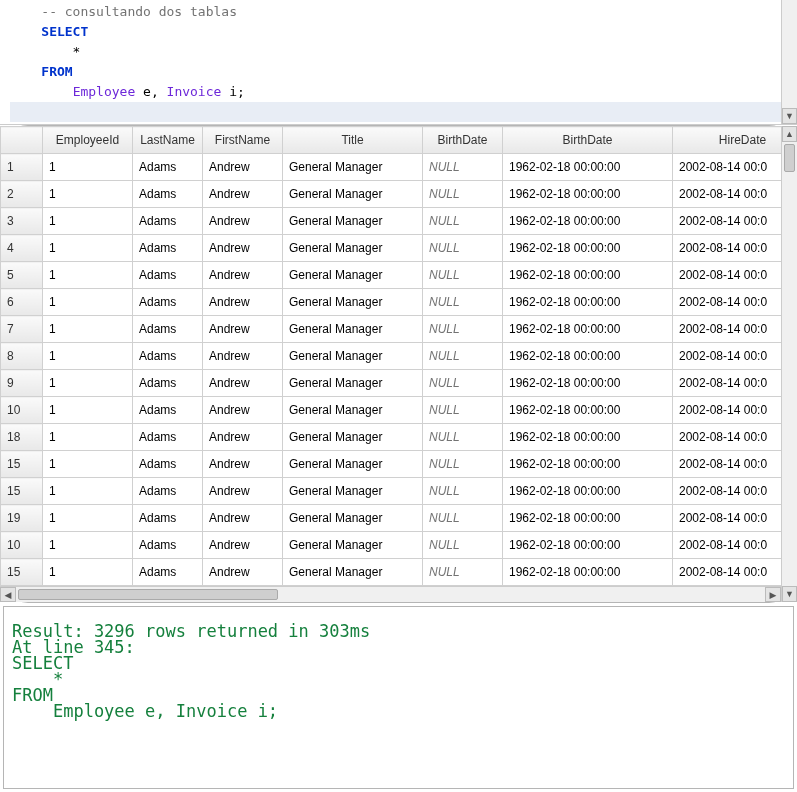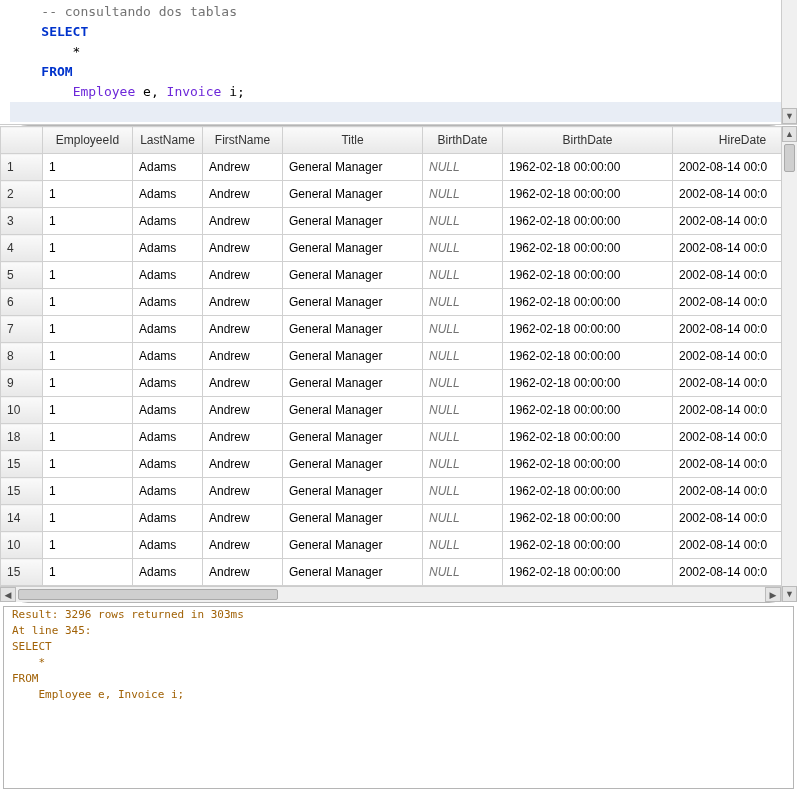--- a/index.html
+++ b/index.html
@@ -143,26 +143,26 @@
     left: 2px; right: 2px;
     top: 18px; height: 28px;
     background: #cfcfcf;
     border: 1px solid #aaa;
     border-radius: 2px;
   }
   .output-pane {
     flex: 1;
     border: 1px solid #b5b5b5;
     margin: 3px;
-    padding: 0 8px;
+    padding: 16px 8px;
     font-family: "DejaVu Sans Mono", Consolas, monospace;
-    font-size: 11px;
+    font-size: 17px;
     line-height: 16px;
     white-space: pre;
-    color: #a16207;
+    color: #15803d;
     overflow: hidden;
   }
   col.c-emp { width: 90px; }
   col.c-last { width: 70px; }
   col.c-first { width: 80px; }
   col.c-title { width: 140px; }
   col.c-rep { width: 80px; }
   col.c-birth { width: 170px; }
   col.c-hire { width: 140px; }
 </style>
@@ -326,21 +326,21 @@
             <td class="rownum">15</td>
             <td>1</td>
             <td>Adams</td>
             <td>Andrew</td>
             <td>General Manager</td>
             <td><span class="nullval">NULL</span></td>
             <td>1962-02-18 00:00:00</td>
             <td>2002-08-14 00:0</td>
           </tr>
           <tr>
-            <td class="rownum">14</td>
+            <td class="rownum">19</td>
             <td>1</td>
             <td>Adams</td>
             <td>Andrew</td>
             <td>General Manager</td>
             <td><span class="nullval">NULL</span></td>
             <td>1962-02-18 00:00:00</td>
             <td>2002-08-14 00:0</td>
           </tr>
           <tr>
             <td class="rownum">10</td>

